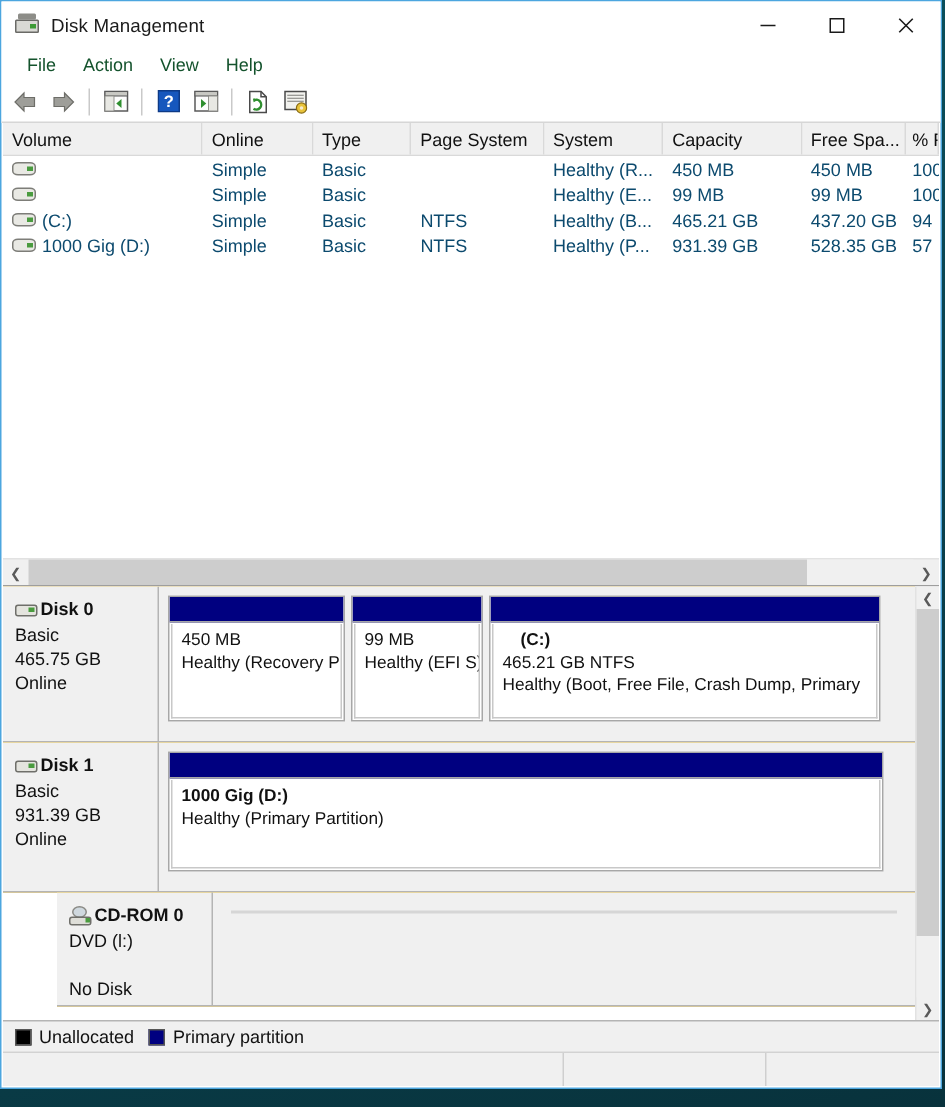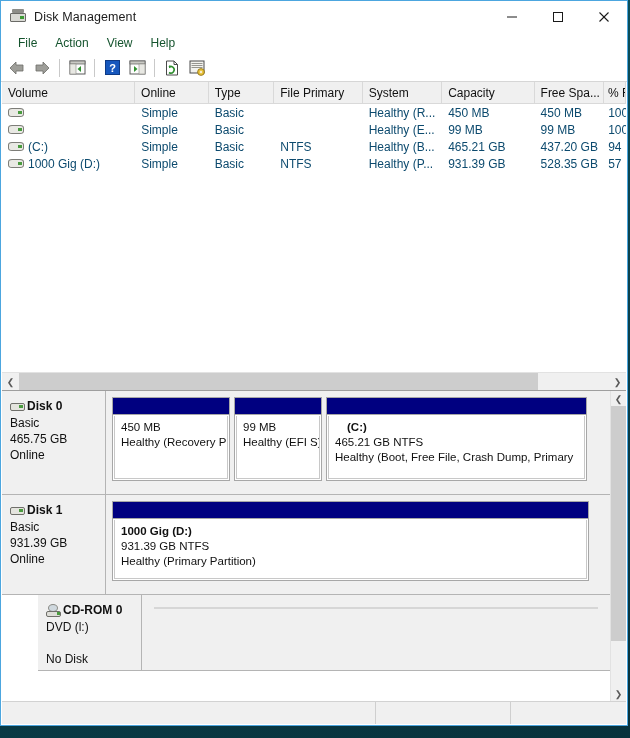--- a/index.html
+++ b/index.html
@@ -488,21 +488,21 @@
           <circle cx="12" cy="12" r="1.2" fill="#f6ead0"></circle>
         </svg>
       </div>
     </div>
 
     <div class="list-pane">
       <div class="lv-header">
         <div class="lv-th" style="width:134px">Volume</div>
         <div class="lv-th" style="width:74px">Online</div>
         <div class="lv-th" style="width:66px">Type</div>
-        <div class="lv-th" style="width:89px">File Primary</div>
+        <div class="lv-th" style="width:89px">Page System</div>
         <div class="lv-th" style="width:80px">System</div>
         <div class="lv-th" style="width:93px">Capacity</div>
         <div class="lv-th" style="width:70px">Free Spa...</div>
         <div class="lv-th" style="width:22px;padding-left:4px">% F</div>
       </div>
       <div class="lv-body">
 
         <div class="lv-row">
           <div class="lv-td" style="width:134px">
             <span class="vol-icon">
@@ -636,21 +636,20 @@
             </div>
             <div class="disk-line">Basic</div>
             <div class="disk-line">931.39 GB</div>
             <div class="disk-line">Online</div>
           </div>
           <div class="partitions">
             <div class="partition" style="width:477px;height:80px">
               <div class="part-bar"></div>
               <div class="part-body">
                 <div class="part-label">1000 Gig  (D:)</div>
-                <div>931.39 GB NTFS</div>
                 <div>Healthy (Primary Partition)</div>
               </div>
             </div>
           </div>
         </div>
 
         <div class="disk-row cd">
           <div class="disk-info">
             <div class="disk-title">
               <span class="cd-icon">
@@ -673,20 +672,30 @@
 
       <div class="vscroll">
         <div class="vs-arrow">❮</div>
         <div class="vs-track">
           <div class="vs-thumb"></div>
         </div>
         <div class="vs-arrow">❯</div>
       </div>
     </div>
 
+    <div class="legend">
+      <div class="legend-item">
+        <span class="swatch unalloc"></span>
+        <span>Unallocated</span>
+      </div>
+      <div class="legend-item">
+        <span class="swatch primary"></span>
+        <span>Primary partition</span>
+      </div>
+    </div>
 
     <div class="statusbar">
       <div class="sb-pane a"></div>
       <div class="sb-pane b"></div>
       <div class="sb-pane c"></div>
     </div>
 
   </div>
 </div>
 

